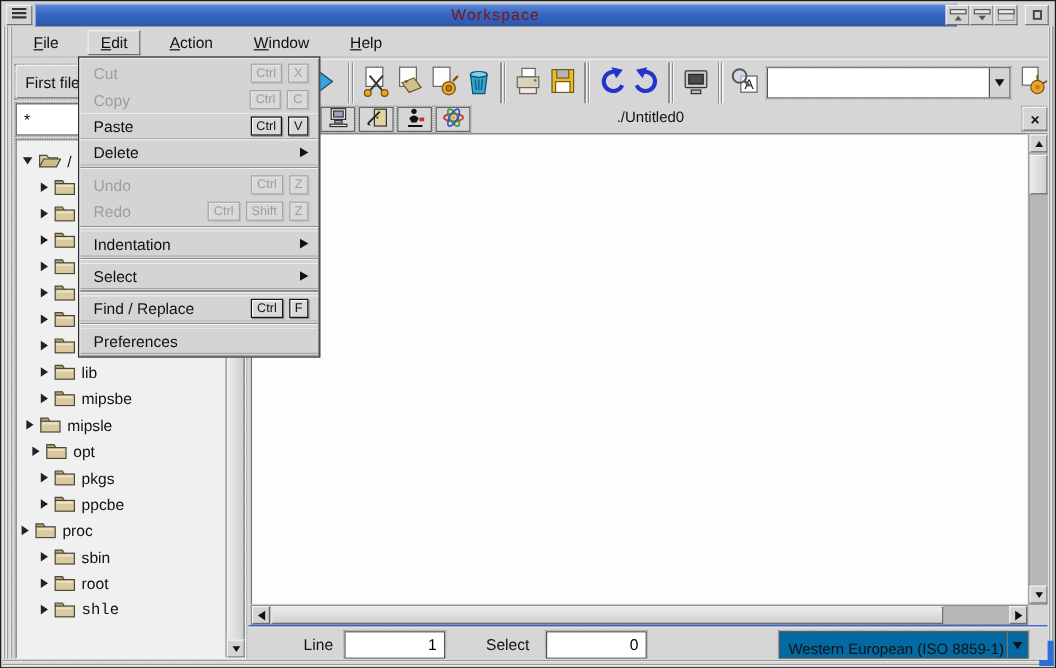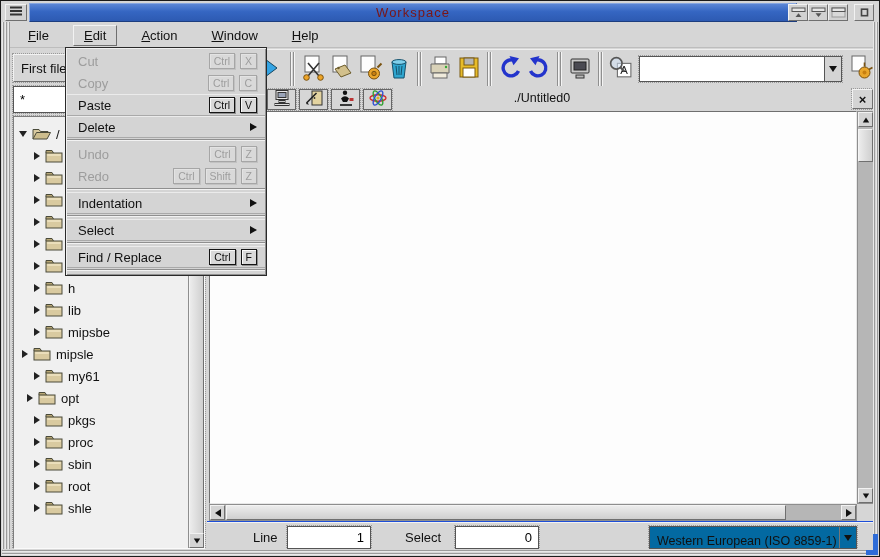--- a/index.html
+++ b/index.html
@@ -407,33 +407,20 @@
           </span>
           <span class="tw-icon">
             <svg width="18" height="14" viewBox="0 0 18 14">
               <path d="M1 4 v-2.5 h6 l1.5 2.5" fill="#b9a876" stroke="#4a4a3a"></path>
               <rect x="1" y="4" width="16" height="9" fill="#d9caa0" stroke="#4a4a3a"></rect>
               <rect x="2.2" y="5.2" width="13.6" height="1.6" fill="#eee3c2"></rect>
             </svg>
           </span>
           <span class="tw-label">mipsle</span>
         </div>
-        <div class="tree-row" style="padding-left: 16px;">
-          <span class="tw-arrow">
-            <span class="tri-right"></span>
-          </span>
-          <span class="tw-icon">
-            <svg width="18" height="14" viewBox="0 0 18 14">
-              <path d="M1 4 v-2.5 h6 l1.5 2.5" fill="#b9a876" stroke="#4a4a3a"></path>
-              <rect x="1" y="4" width="16" height="9" fill="#d9caa0" stroke="#4a4a3a"></rect>
-              <rect x="2.2" y="5.2" width="13.6" height="1.6" fill="#eee3c2"></rect>
-            </svg>
-          </span>
-          <span class="tw-label">my61</span>
-        </div>
         <div class="tree-row" style="padding-left: 9px;">
           <span class="tw-arrow">
             <span class="tri-right"></span>
           </span>
           <span class="tw-icon">
             <svg width="18" height="14" viewBox="0 0 18 14">
               <path d="M1 4 v-2.5 h6 l1.5 2.5" fill="#b9a876" stroke="#4a4a3a"></path>
               <rect x="1" y="4" width="16" height="9" fill="#d9caa0" stroke="#4a4a3a"></rect>
               <rect x="2.2" y="5.2" width="13.6" height="1.6" fill="#eee3c2"></rect>
             </svg>
@@ -457,20 +444,33 @@
           <span class="tw-arrow">
             <span class="tri-right"></span>
           </span>
           <span class="tw-icon">
             <svg width="18" height="14" viewBox="0 0 18 14">
               <path d="M1 4 v-2.5 h6 l1.5 2.5" fill="#b9a876" stroke="#4a4a3a"></path>
               <rect x="1" y="4" width="16" height="9" fill="#d9caa0" stroke="#4a4a3a"></rect>
               <rect x="2.2" y="5.2" width="13.6" height="1.6" fill="#eee3c2"></rect>
             </svg>
           </span>
+          <span class="tw-label">ppcbe</span>
+        </div>
+        <div class="tree-row" style="">
+          <span class="tw-arrow">
+            <span class="tri-right"></span>
+          </span>
+          <span class="tw-icon">
+            <svg width="18" height="14" viewBox="0 0 18 14">
+              <path d="M1 4 v-2.5 h6 l1.5 2.5" fill="#b9a876" stroke="#4a4a3a"></path>
+              <rect x="1" y="4" width="16" height="9" fill="#d9caa0" stroke="#4a4a3a"></rect>
+              <rect x="2.2" y="5.2" width="13.6" height="1.6" fill="#eee3c2"></rect>
+            </svg>
+          </span>
           <span class="tw-label">proc</span>
         </div>
         <div class="tree-row" style="padding-left: 16px;">
           <span class="tw-arrow">
             <span class="tri-right"></span>
           </span>
           <span class="tw-icon">
             <svg width="18" height="14" viewBox="0 0 18 14">
               <path d="M1 4 v-2.5 h6 l1.5 2.5" fill="#b9a876" stroke="#4a4a3a"></path>
               <rect x="1" y="4" width="16" height="9" fill="#d9caa0" stroke="#4a4a3a"></rect>
@@ -485,21 +485,21 @@
           </span>
           <span class="tw-icon">
             <svg width="18" height="14" viewBox="0 0 18 14">
               <path d="M1 4 v-2.5 h6 l1.5 2.5" fill="#b9a876" stroke="#4a4a3a"></path>
               <rect x="1" y="4" width="16" height="9" fill="#d9caa0" stroke="#4a4a3a"></rect>
               <rect x="2.2" y="5.2" width="13.6" height="1.6" fill="#eee3c2"></rect>
             </svg>
           </span>
           <span class="tw-label">root</span>
         </div>
-        <div class="tree-row" style="padding-left: 16px;">
+        <div class="tree-row" style="padding-left: 16px; font-family: Liberation Mono, monospace;">
           <span class="tw-arrow">
             <span class="tri-right"></span>
           </span>
           <span class="tw-icon">
             <svg width="18" height="14" viewBox="0 0 18 14">
               <path d="M1 4 v-2.5 h6 l1.5 2.5" fill="#b9a876" stroke="#4a4a3a"></path>
               <rect x="1" y="4" width="16" height="9" fill="#d9caa0" stroke="#4a4a3a"></rect>
               <rect x="2.2" y="5.2" width="13.6" height="1.6" fill="#eee3c2"></rect>
             </svg>
           </span>
@@ -632,20 +632,23 @@
         <span class="mi-label">Select</span>
         <span class="mi-arrow"></span>
       </div>
       <div class="menu-sep"></div>
       <div class="menu-item enabled">
         <span class="mi-label">Find / Replace</span>
         <span class="key">Ctrl</span>
         <span class="key">F</span>
       </div>
       <div class="menu-sep"></div>
+      <div class="menu-item enabled">
+        <span class="mi-label">Preferences</span>
+      </div>
     </div>
 
   <div class="edge edge-left"></div>
   <div class="edge edge-right"></div>
   <div class="edge edge-bottom"></div>
   <div class="corner-blue-v"></div>
   <div class="corner-blue-h"></div>
 </div>
 
 </body></html>

